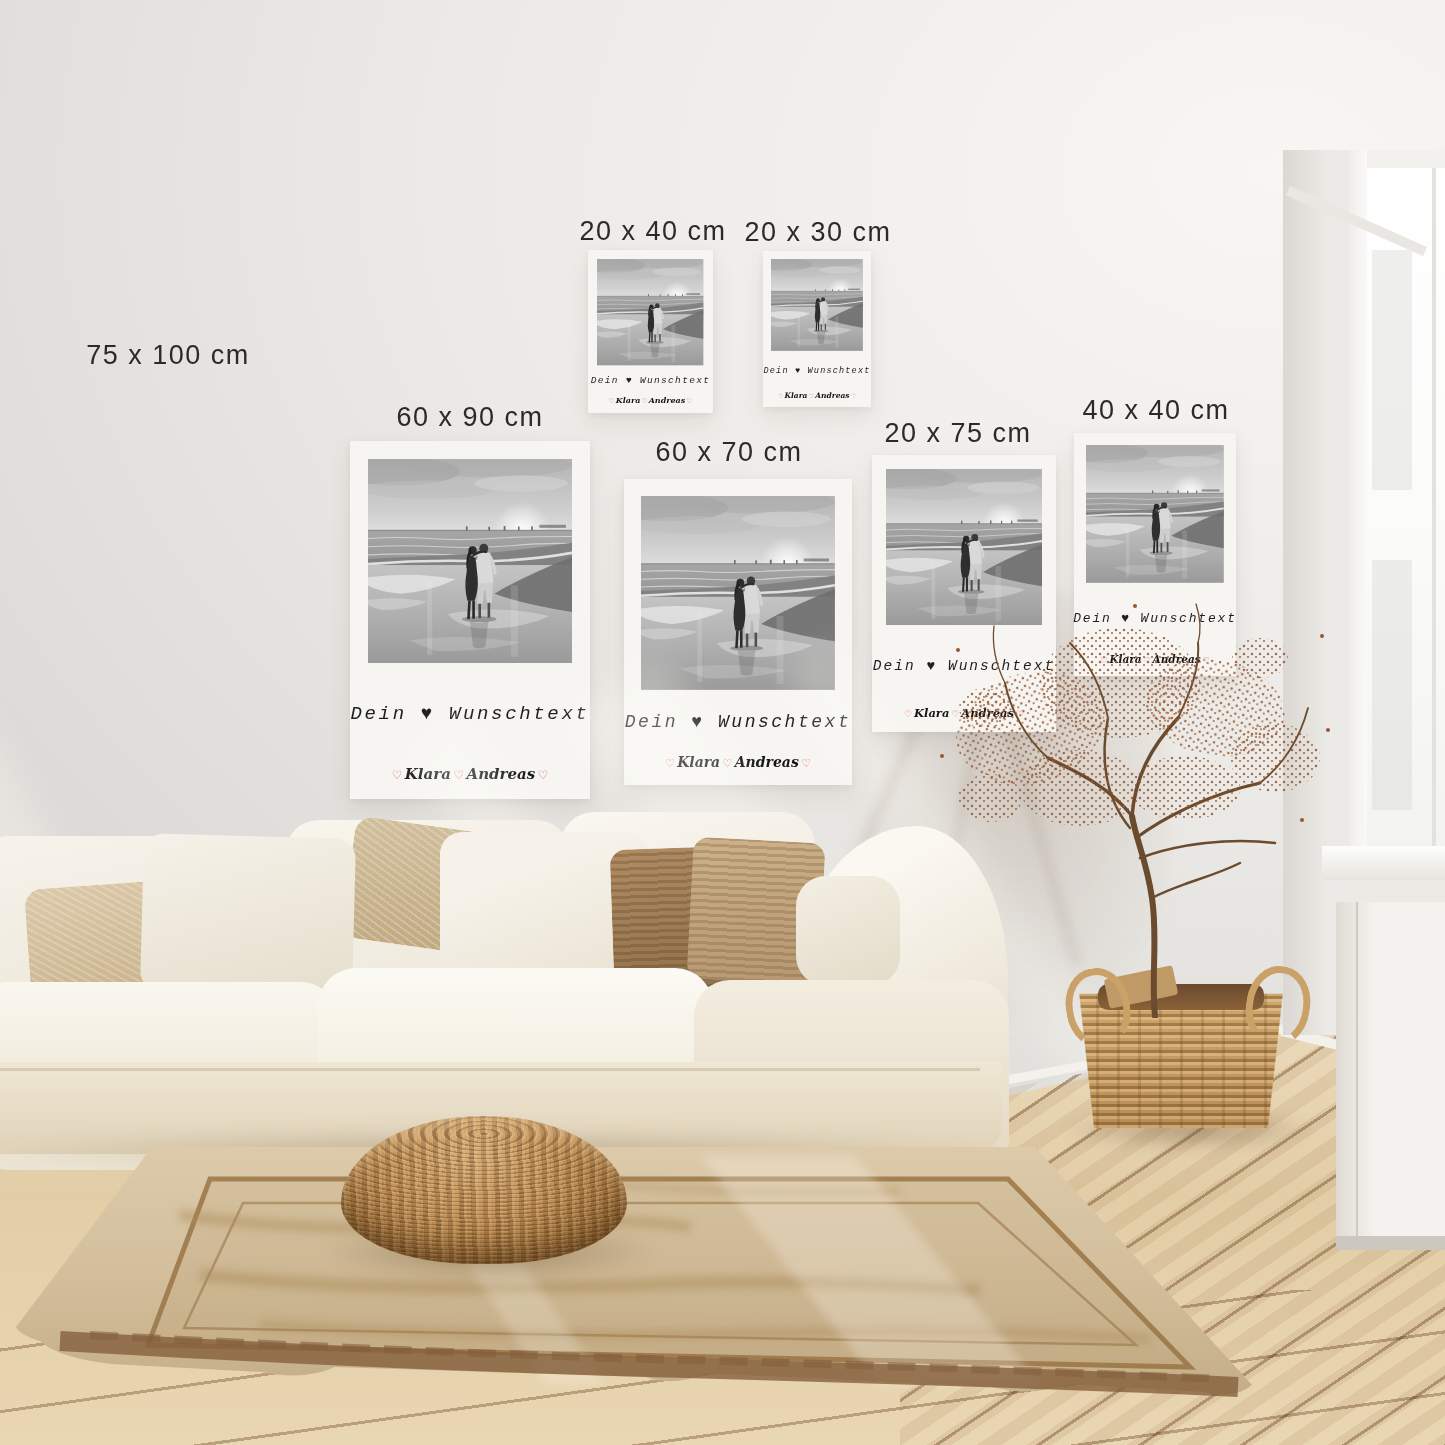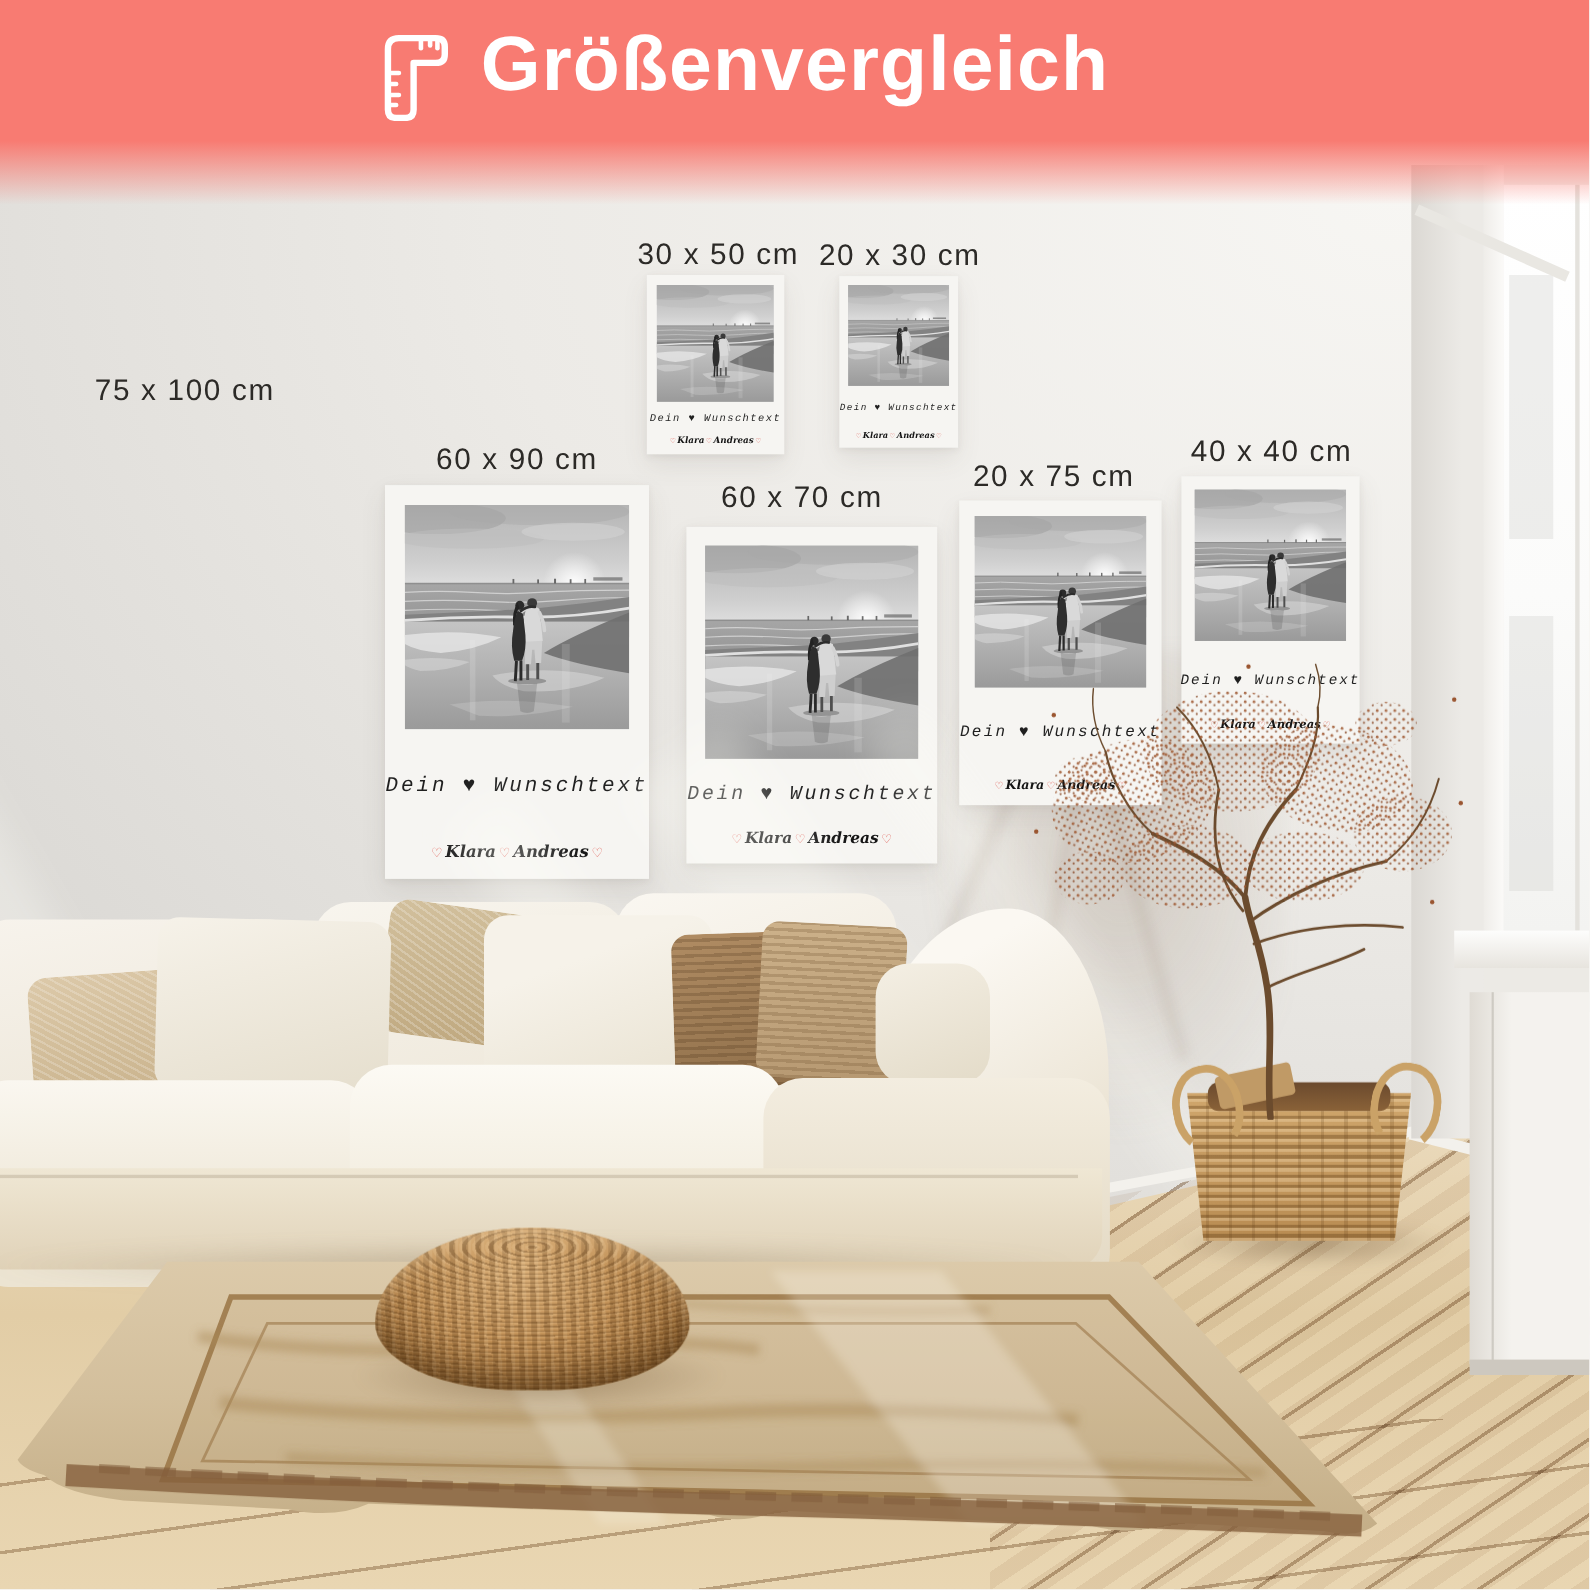--- a/index.html
+++ b/index.html
@@ -184,21 +184,21 @@
     </defs>
   </svg>
 
   <div class="abs wall-fx plantshadow" style="left:838px;top:592px;width:330px;height:450px;"></div>
   <div class="abs wall-fx shadowstreak" style="left:885px;top:640px;width:7px;height:300px;transform:rotate(24deg);"></div>
   <div class="abs wall-fx shadowstreak" style="left:965px;top:615px;width:6px;height:330px;transform:rotate(10deg);"></div>
   <div class="abs wall-fx shadowstreak" style="left:1035px;top:690px;width:6px;height:280px;transform:rotate(-16deg);"></div>
 
   <div class="abs sizelabel" style="left:168px;top:340px;text-align:center;">75 x 100 cm</div>
 
-  <div class="abs sizelabel" style="left:653px;top:216px;">30 x 50 cm</div>
+  <div class="abs sizelabel" style="left:653px;top:216px;">20 x 40 cm</div>
   <div class="abs canvas" style="left:588px;top:250px;width:125px;height:163px;--l1:9.5px;--l2:8px;">
     <svg class="photo" viewBox="0 0 200 200">
         <use href="#beach"></use>
       </svg>
     <div class="l1">Dein ♥ Wunschtext</div>
     <div class="l2"><span class="hh">♡</span><span>Klara</span><span class="hh">♡</span><span>Andreas</span><span class="hh">♡</span></div>
   </div>
 
   <div class="abs sizelabel" style="left:818px;top:217px;text-align:right;">20 x 30 cm</div>
   <div class="abs canvas" style="left:763px;top:251px;width:108px;height:156px;--l1:8.5px;--l2:7.5px;">
@@ -362,29 +362,14 @@
     <g fill="#9a5530">
       <circle cx="392" cy="48" r="2"></circle>
         <circle cx="398" cy="142" r="2"></circle>
         <circle cx="28" cy="62" r="2"></circle>
       <circle cx="372" cy="232" r="2"></circle>
         <circle cx="12" cy="168" r="2"></circle>
         <circle cx="205" cy="18" r="2"></circle>
     </g>
   </svg>
 
-  <header class="abs band">
-    <svg class="ruler-svg" width="70" height="84" viewBox="0 0 84 100">
-      <path d="M14 88 L14 22 Q14 10 26 10 L66 10 Q76 10 76 19 L76 28 Q76 37 66 37 L42 37 L42 88 Q42 97 33 97 L23 97 Q14 97 14 88 Z" fill="none" stroke="#ffffff" stroke-width="7" stroke-linejoin="round"></path>
-      <g stroke="#ffffff" stroke-width="5" stroke-linecap="round">
-        <line x1="14" y1="48" x2="26" y2="48"></line>
-        <line x1="14" y1="60" x2="23" y2="60"></line>
-        <line x1="14" y1="72" x2="26" y2="72"></line>
-        <line x1="14" y1="83" x2="23" y2="83"></line>
-        <line x1="50" y1="10" x2="50" y2="21"></line>
-        <line x1="60" y1="10" x2="60" y2="18"></line>
-        <line x1="68" y1="10" x2="68" y2="21"></line>
-      </g>
-    </svg>
-    <h1>Größenvergleich</h1>
-  </header>
 
 </div>
 
 </body></html>

